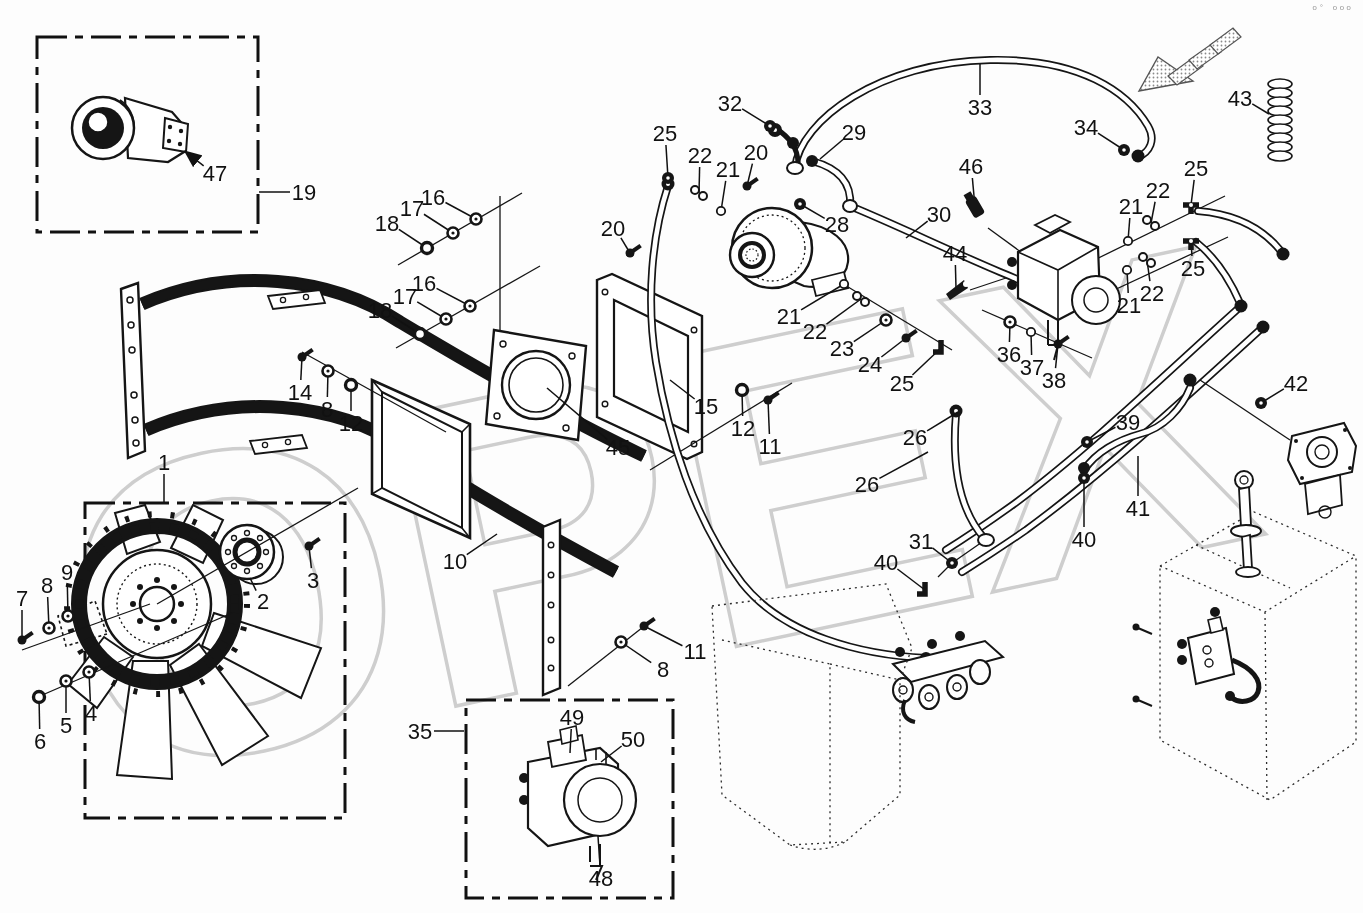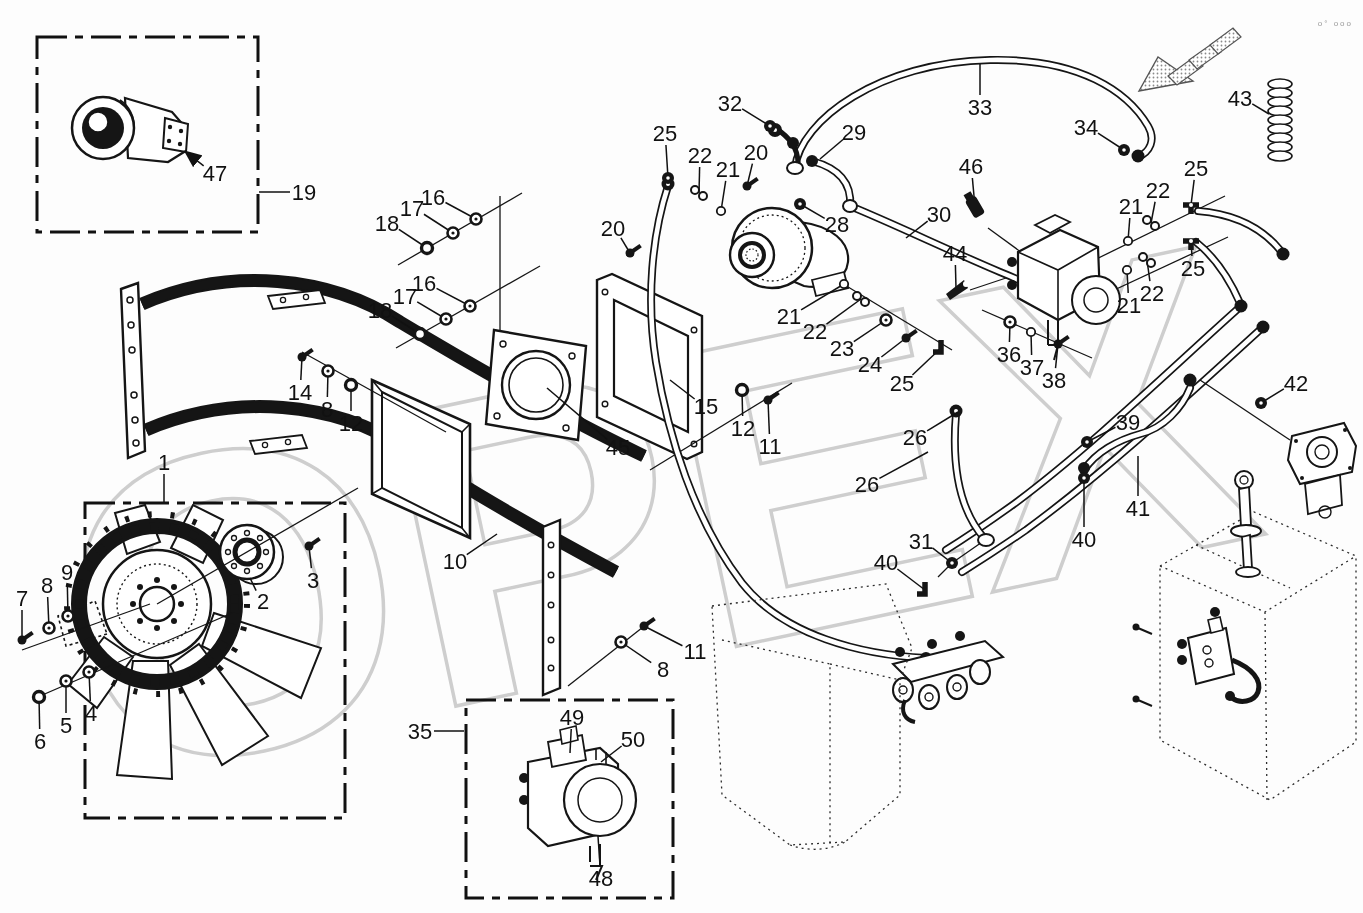--- a/index.html
+++ b/index.html
@@ -1,20 +1,20 @@
 <!DOCTYPE html>
 <html><head>
 <meta charset="utf-8">
 <style>
   html,body{margin:0;padding:0;background:#e8e8e8;}
   .canvas{position:relative;width:1363px;height:913px;background:#fdfdfd;overflow:hidden;
           font-family:"Liberation Sans", sans-serif;}
   svg{position:absolute;left:0;top:0;}
   .corner-mark{position:absolute;top:3px;right:10px;font-size:8px;color:#9a9a9a;
-               letter-spacing:2px;font-family:Liberation Sans, sans-serif;margin-top:16px;}
+               letter-spacing:2px;font-family:Liberation Mono, monospace;}
   
   .ln   {stroke:#151515;fill:none;}
   .lnf  {stroke:#151515;fill:#ffffff;}
   .thin {stroke:#151515;stroke-width:1.3;fill:none;}
   .hoseO{stroke:#151515;stroke-width:8;fill:none;stroke-linecap:round;}
   .hoseI{stroke:#ffffff;stroke-width:4.6;fill:none;stroke-linecap:round;}
   .chain{stroke:#111;stroke-width:3;fill:none;stroke-dasharray:30 8 8 8;}
   .dot  {stroke:#2c2c2c;stroke-width:1.3;fill:none;stroke-dasharray:2 4;}
   .wm   {fill:none;stroke:#c9c9c9;stroke-width:3.5;opacity:.9;
          font-family:"Liberation Sans",sans-serif;font-weight:bold;}

